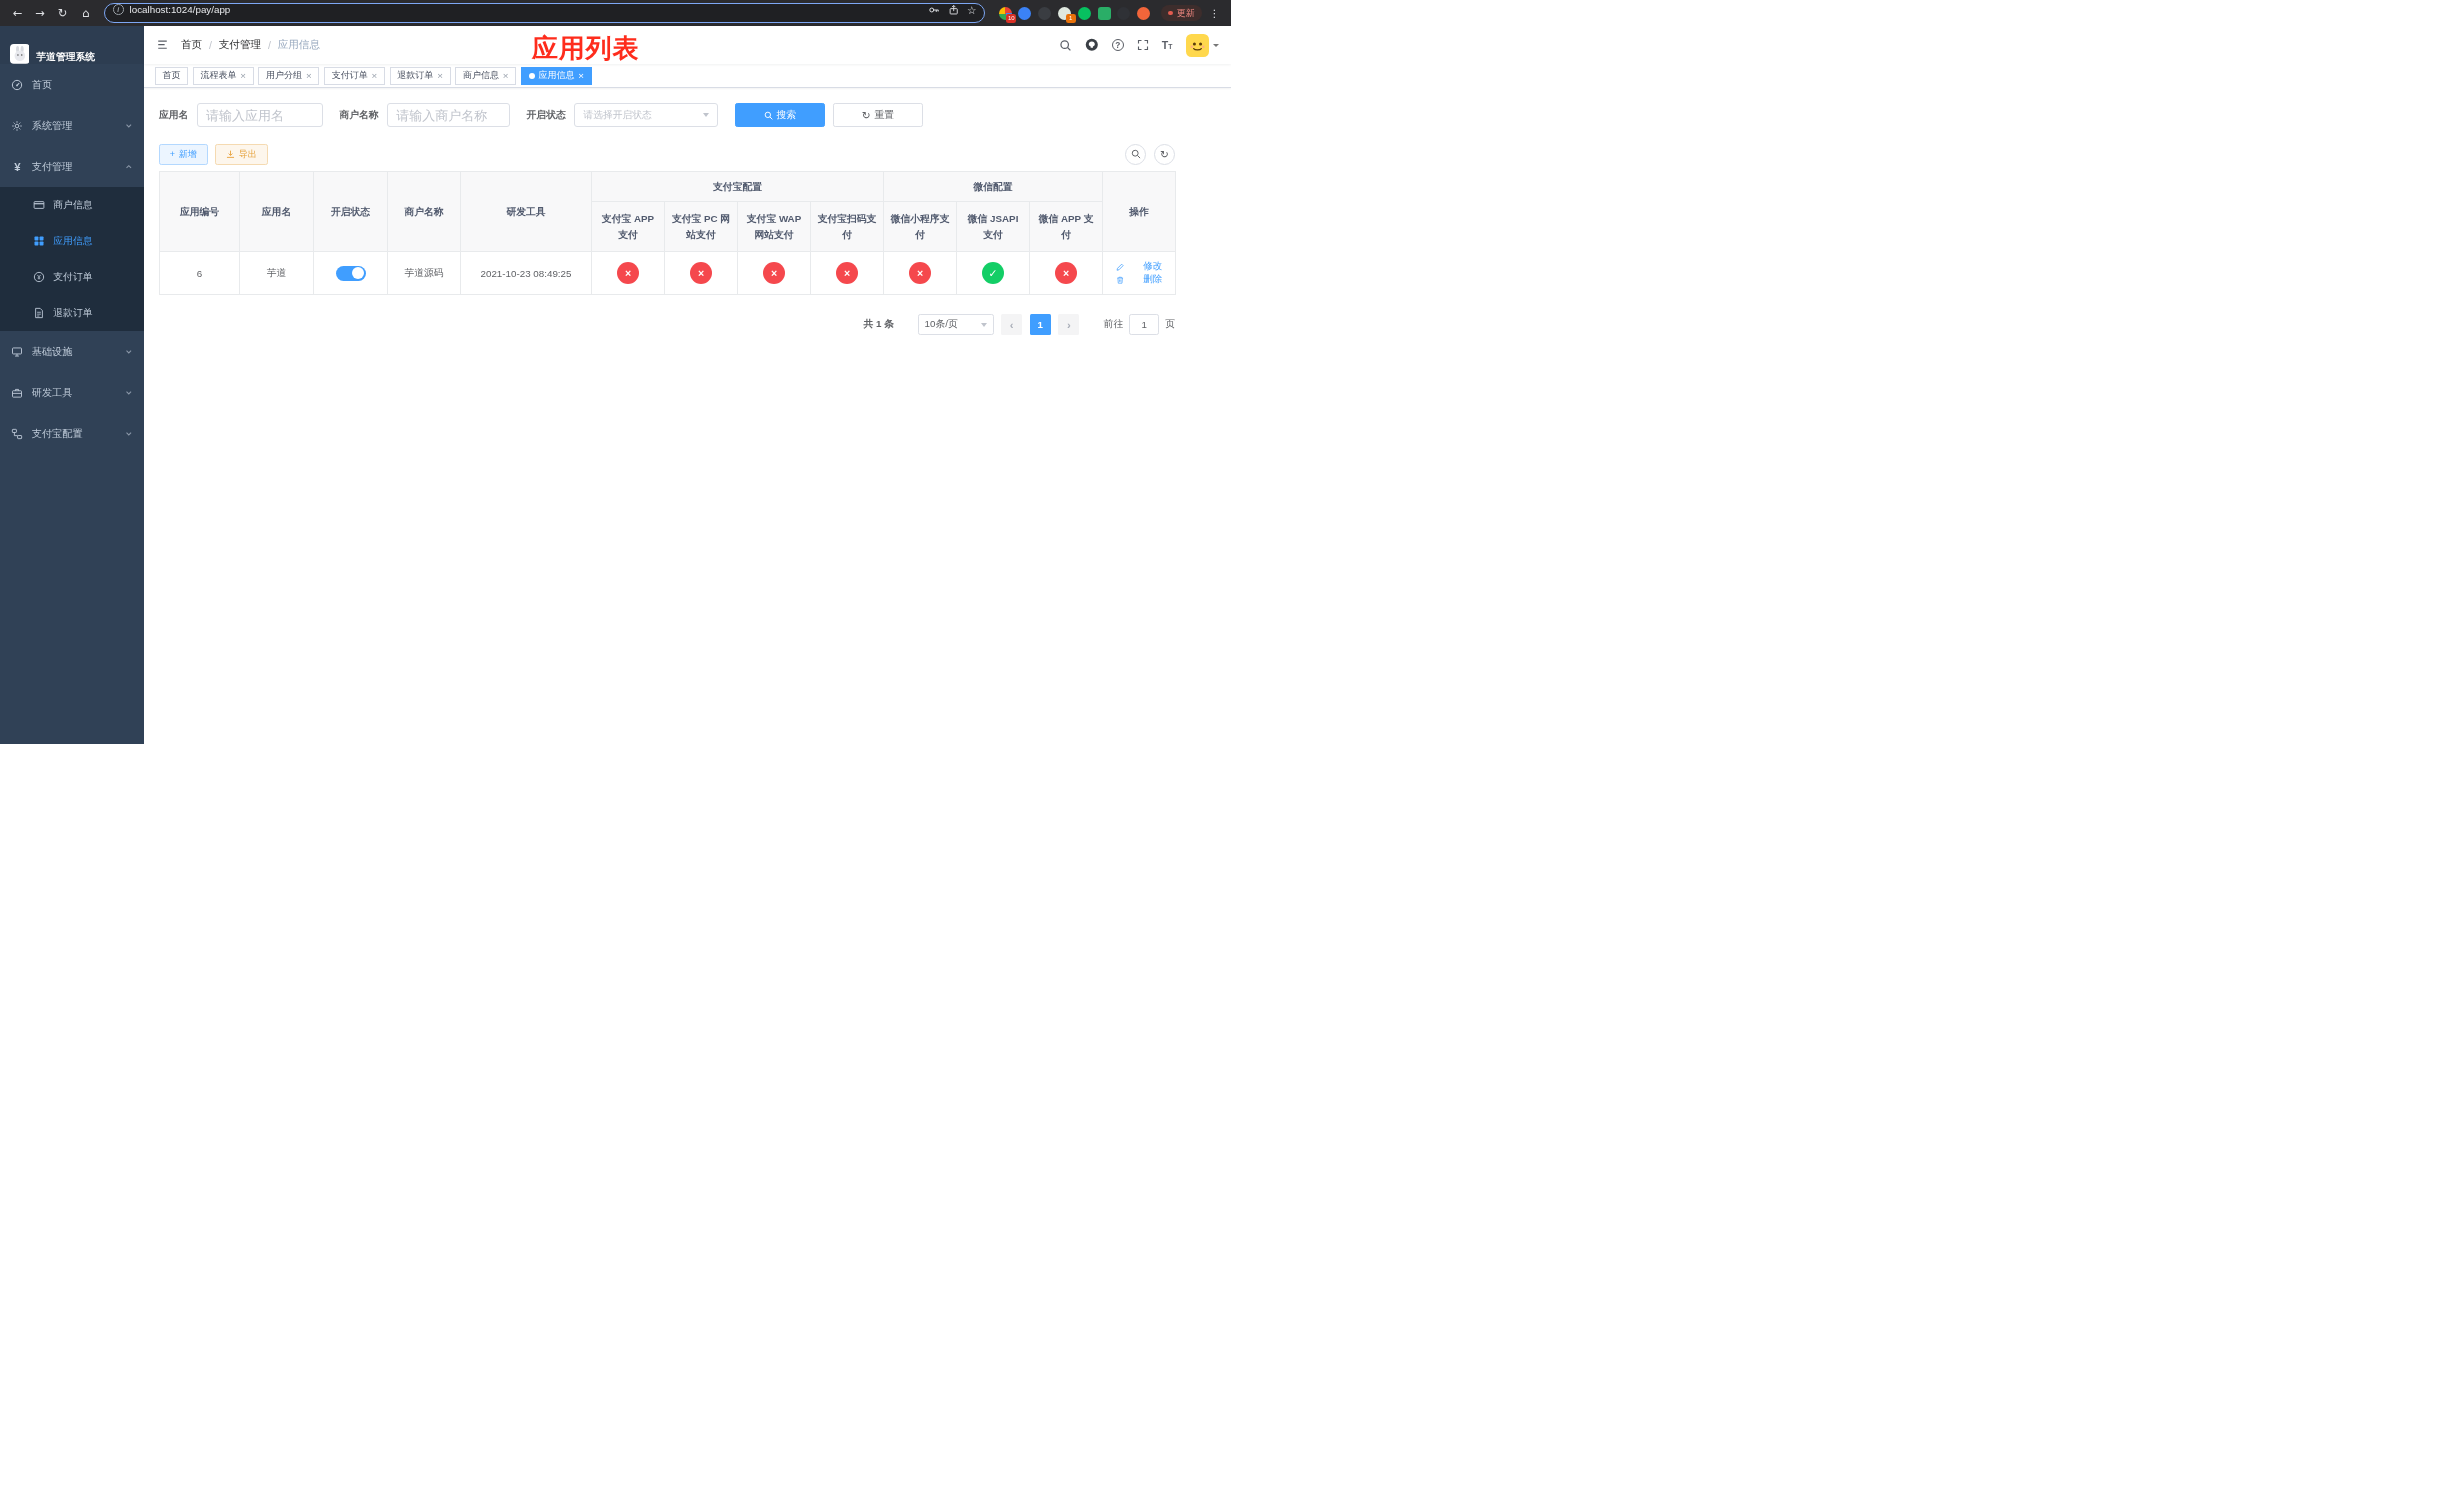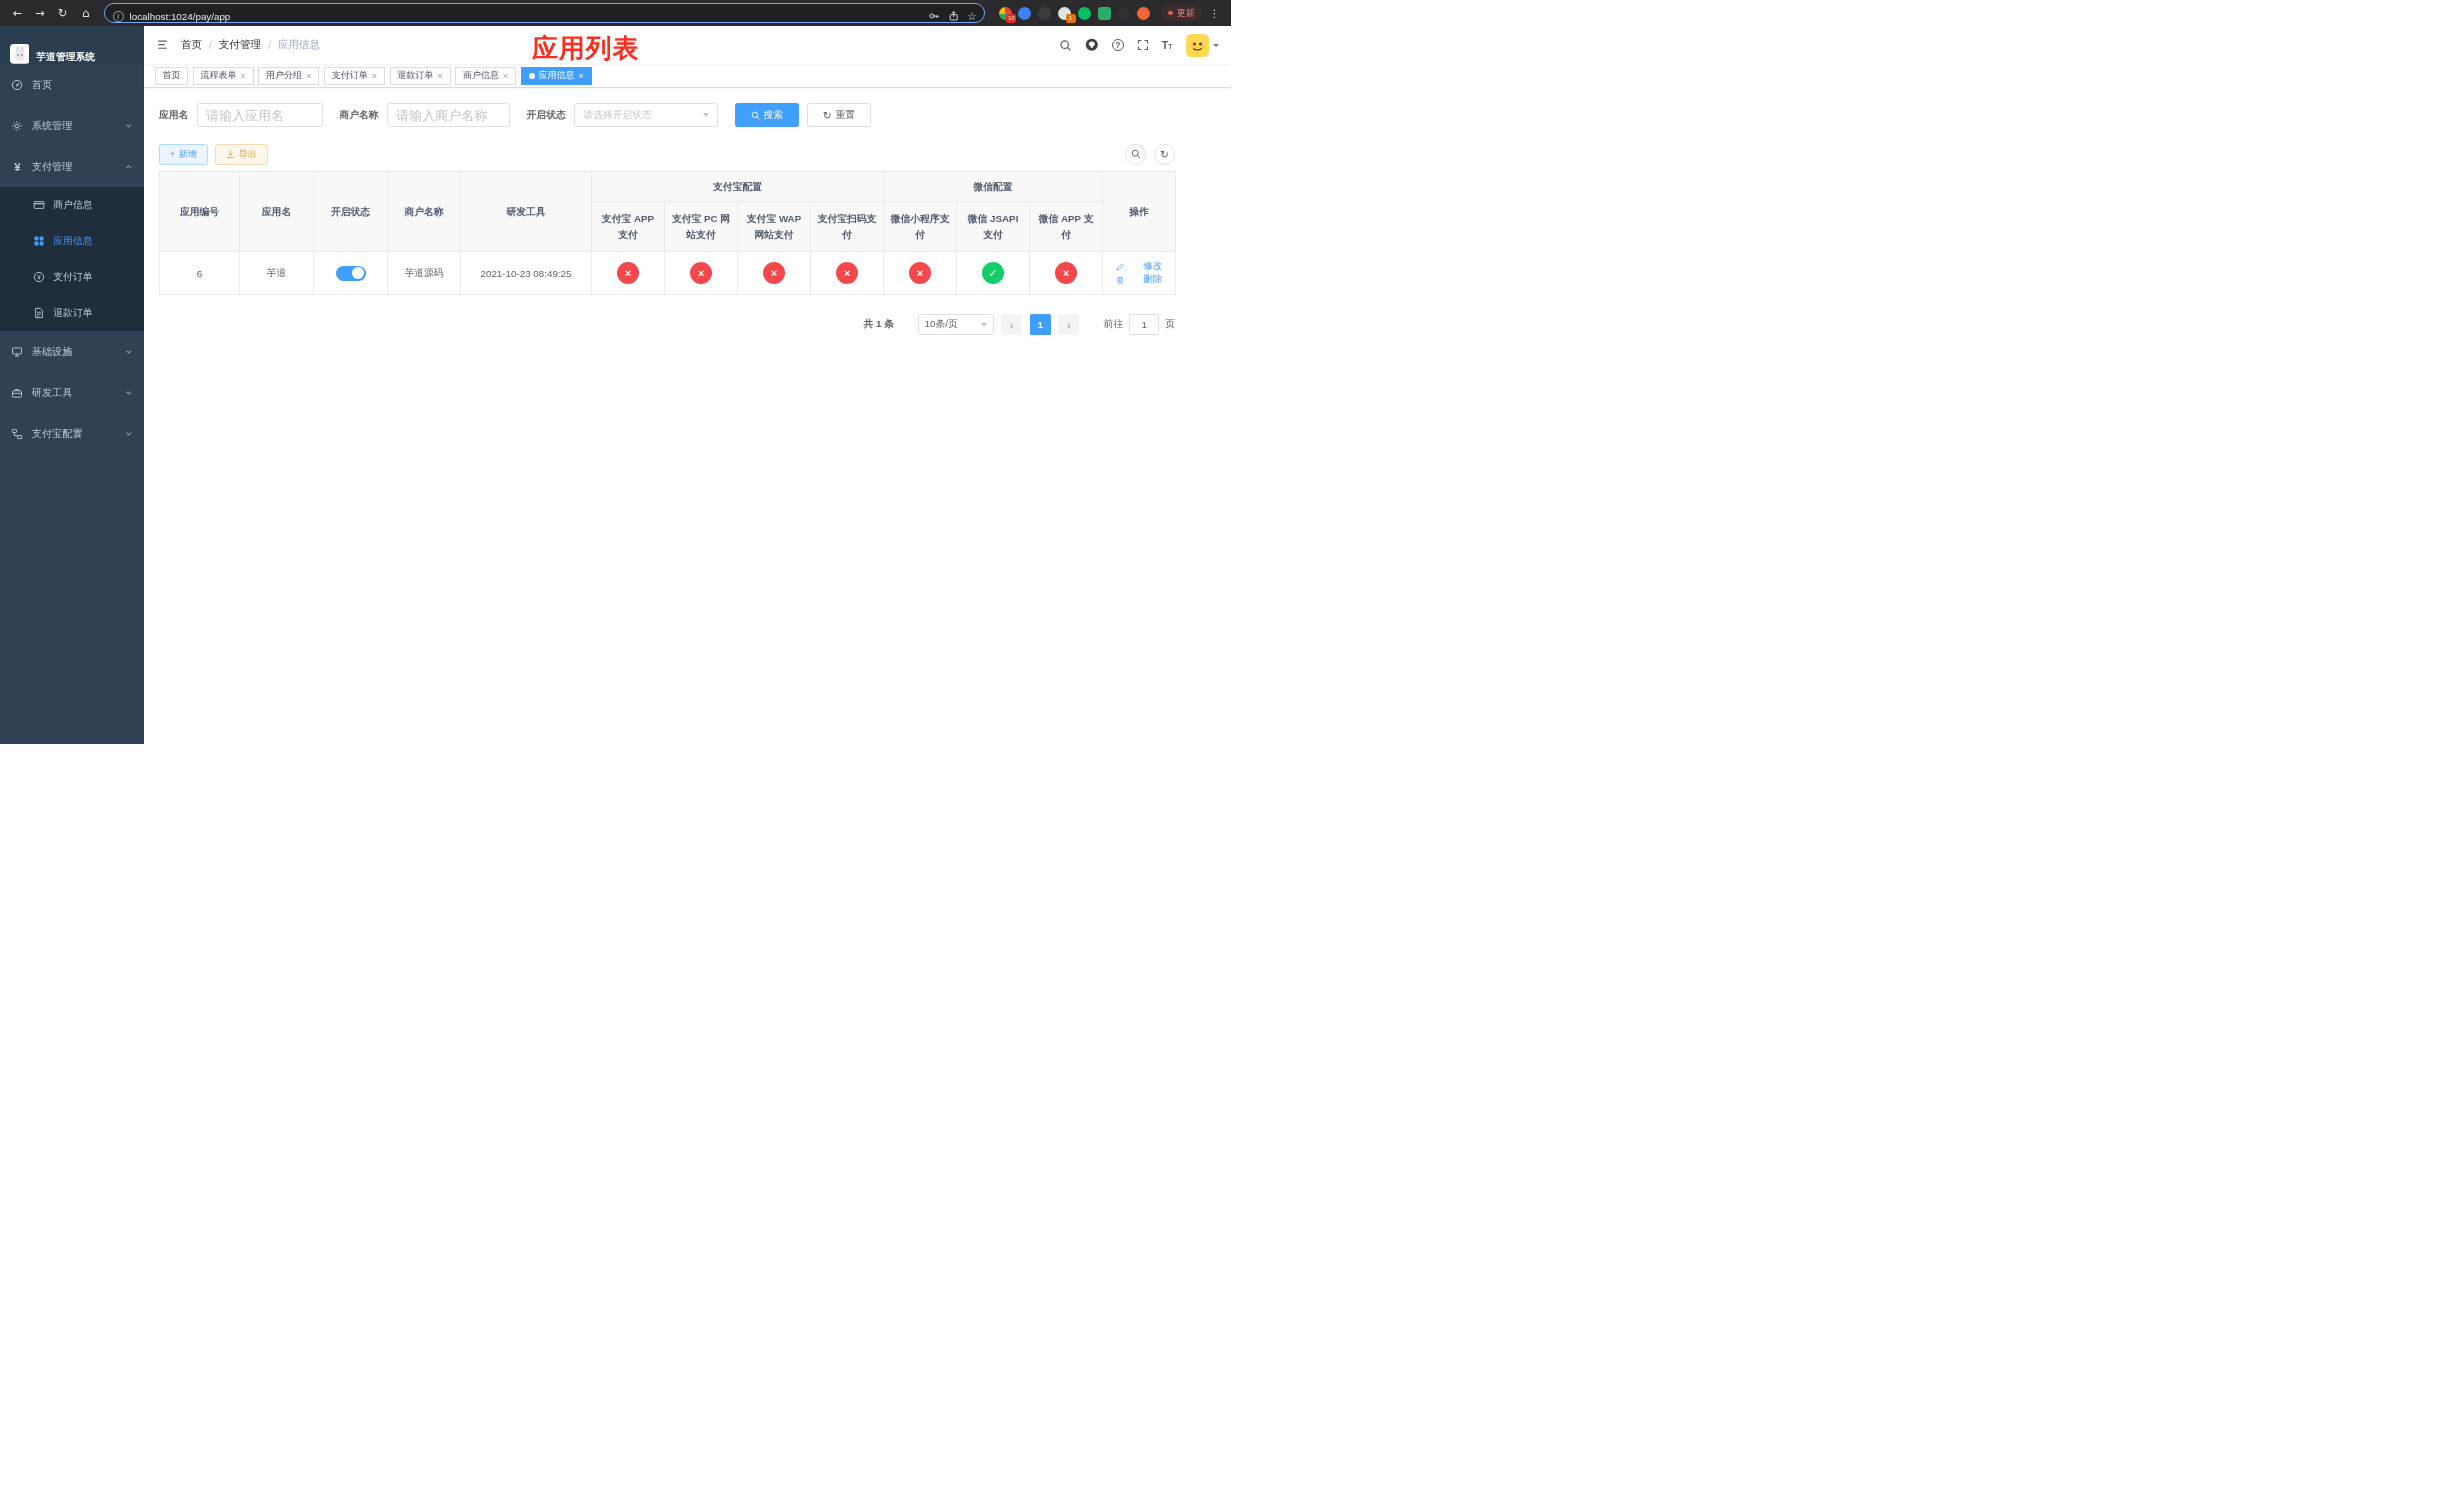--- a/index.html
+++ b/index.html
@@ -6,21 +6,21 @@
   html,body { width:1231px; height:744px; }
   body { font-family:"Liberation Sans","DejaVu Sans",sans-serif; background:#fff; overflow:hidden; }
   .screen { position:relative; width:1231px; height:744px; background:#fff; overflow:hidden; }
 
   
   .chrome { position:absolute; top:0; left:0; right:0; height:26px; background:#2b2b2e;
             display:flex; align-items:center; padding:0 7.6px; gap:3px; }
   .nav-ic { color:#dfe1e5; font-size:11.4px; width:19.7px; height:19.7px; display:flex; align-items:center;
             justify-content:center; border-radius:50%; cursor:pointer; font-family:"DejaVu Sans",sans-serif; }
   .omnibox { flex:1; height:19.7px; margin:16px 6px; background:#1f2023; border:1.5px solid #7da7f4;
-             border-radius:10.6px; display:flex; align-items:flex-end; padding:0 7.6px; gap:6px; min-width:0; }
+             border-radius:10.6px; display:flex; align-items:flex-start; padding:0 7.6px; gap:6px; min-width:0; }
   .circle-i { width:10.6px; height:10.6px; border:0.9px solid #9aa0a6; border-radius:50%; color:#9aa0a6;
               font-size:6.8px; font-style:italic; font-weight:700; display:flex; align-items:center;
               justify-content:center; flex:0 0 auto; }
   .url { color:#e8eaed; font-size:9.8px; white-space:nowrap; overflow:hidden; flex:1; }
   .omni-right { display:flex; align-items:center; gap:7.6px; flex:0 0 auto; }
   .omni-right .glyph { color:#dfe1e5; font-size:10.6px; font-family:"DejaVu Sans",sans-serif; }
   .ext-row { display:flex; align-items:center; gap:6.8px; margin:0 4.5px; }
   .ext { width:13px; height:13px; border-radius:50%; position:relative; cursor:pointer; }
   .ext.square { border-radius:3px; }
   .badge { position:absolute; bottom:-3px; right:-4.5px; min-width:9.8px; height:8.3px; border-radius:2.3px;
@@ -87,21 +87,21 @@
   .f-label { font-size:9.8px; font-weight:700; color:#606266; margin-right:8.3px; white-space:nowrap; }
   .f-item { display:flex; align-items:center; margin-right:16.7px; }
   .el-input { height:24px; border:0.8px solid #dcdfe6; border-radius:3px; font-size:13px; color:#606266;
               padding:0 8.3px; outline:none; font-family:inherit; }
   .el-input::placeholder { color:#c0c4cc; }
   .el-select { height:24px; border:0.8px solid #dcdfe6; border-radius:3px; display:flex; align-items:center;
                justify-content:space-between; padding:0 8.3px; cursor:pointer; }
   .el-select .ph { font-size:9.8px; color:#c0c4cc; }
   .sel-caret { width:0; height:0; border:3.4px solid transparent; border-top:4.2px solid #c0c4cc; margin-top:3.8px; }
   .btn { height:24px; border-radius:2.3px; font-size:9.8px; display:inline-flex; align-items:center;
-         justify-content:center; gap:3.8px; cursor:pointer; border:0.8px solid transparent; padding:0 15px;
+         justify-content:center; gap:3.8px; cursor:pointer; border:0.8px solid transparent; padding:0 28px;
          font-family:inherit; white-space:nowrap; }
   .btn-primary { background:#409eff; border-color:#409eff; color:#fff; }
   .btn-plain { background:#fff; border-color:#dcdfe6; color:#606266; }
   .btn-mini { height:21px; font-size:9px; padding:0 9.8px; }
   .btn-primary-plain { background:#ecf5ff; border-color:#b3d8ff; color:#409eff; }
   .btn-warning-plain { background:#fdf6ec; border-color:#f5dab1; color:#e6a23c; }
   .toolbar { display:flex; align-items:center; gap:7.6px; }
   .toolbar-right { margin-left:auto; display:flex; align-items:center; gap:7.6px; }
   .circle-btn { width:21px; height:21px; border-radius:50%; border:0.8px solid #dcdfe6; background:#fff;
                 display:flex; align-items:center; justify-content:center; cursor:pointer; color:#606266; }

